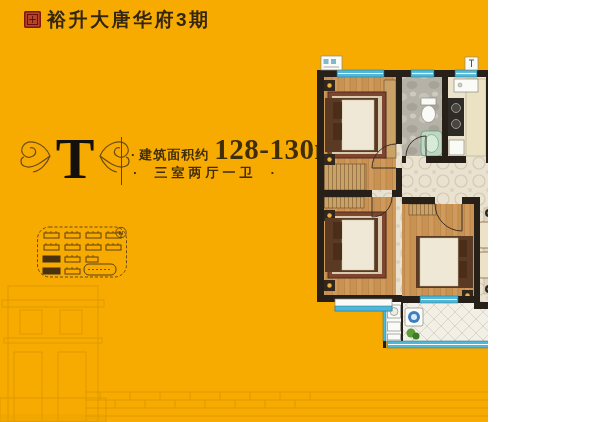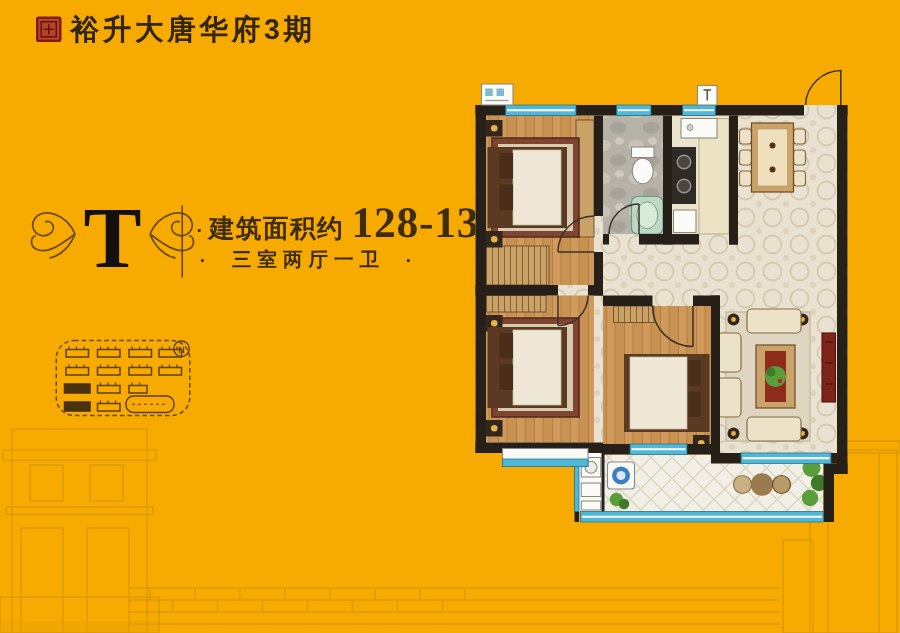--- a/index.html
+++ b/index.html
@@ -1,16 +1,16 @@
 <!DOCTYPE html>
 <html style="--c-background: #F7AB00; --c-ink: #33250F; --c-seal_red: #B5442A; --c-window_blue: #4FB8D8; --c-wall_dark: #262019; --c-wood_floor: #CF9A5C; --c-tile_floor: #E9E2D1;"><head>
 <meta charset="utf-8">
 <style>
   html,body{margin:0;padding:0;}
-  .stage{position:relative;width:600px;height:422px;overflow:hidden;
+  .stage{position:relative;width:488px;height:422px;overflow:hidden;
          background:var(--c-background,#F7AB00);
          font-family:"Liberation Sans",sans-serif;}
   
   .watermark{position:absolute;left:0;top:0;pointer-events:none;}
   .wm{stroke:#B97E00;fill:none;opacity:.38;}
   .wmfill{fill:#E69E00;opacity:.28;stroke:none;}
   
   .seal{position:absolute;left:24px;top:11px;width:17px;height:17px;
         background:#B5442A;border-radius:2px;box-shadow:inset 0 0 0 1.5px rgba(120,20,10,.9);}
   .seal:before{content:"";position:absolute;left:3px;top:3px;right:3px;bottom:3px;
@@ -20,21 +20,21 @@
           linear-gradient(rgba(90,10,5,.85),rgba(90,10,5,.85)) 50% 50%/1px 7px no-repeat;}
   .brand{position:absolute;left:47px;top:7px;font-size:19px;font-weight:900;
          color:#33250F;letter-spacing:2.5px;}
   
   .tblock{position:absolute;left:14px;top:120px;}
   .tblock text{font-family:"Liberation Serif","DejaVu Serif",serif;font-weight:700;fill:#14100C;}
   .flourish{stroke:#6D4A14;stroke-width:1.2;fill:none;}
   .divider{position:absolute;left:121px;top:137px;width:1px;height:48px;background:#5F4312;}
   .area-line{position:absolute;left:131px;top:133px;display:flex;align-items:baseline;color:#3F2D08;white-space:nowrap;}
   .area-line .bullet{font-size:13px;font-weight:700;margin-right:4px;}
-  .area-line .lbl{font-size:17px;font-weight:900;letter-spacing:1px;}
+  .area-line .lbl{font-size:13px;font-weight:900;letter-spacing:1px;}
   .area-line .val{font-family:"Liberation Serif","DejaVu Serif",serif;font-size:29px;font-weight:700;margin-left:5px;letter-spacing:.5px;}
   .area-line sup{font-family:"Liberation Serif","DejaVu Serif",serif;font-size:14px;font-weight:700;}
   .layout-line{position:absolute;left:131px;top:164px;font-size:13px;font-weight:900;
                color:#3F2D08;letter-spacing:4px;font-family:Liberation Mono, monospace;}
   
   .minimap{position:absolute;left:36px;top:223px;}
   .mm-border{fill:none;stroke:#6B4A16;stroke-width:1;stroke-dasharray:3,2;}
   .mm-b{fill:none;stroke:#5D3F12;stroke-width:1;}
   .mm-s{fill:#4A3210;stroke:#4A3210;}
   .mm-t{stroke:#5D3F12;stroke-width:.8;}

